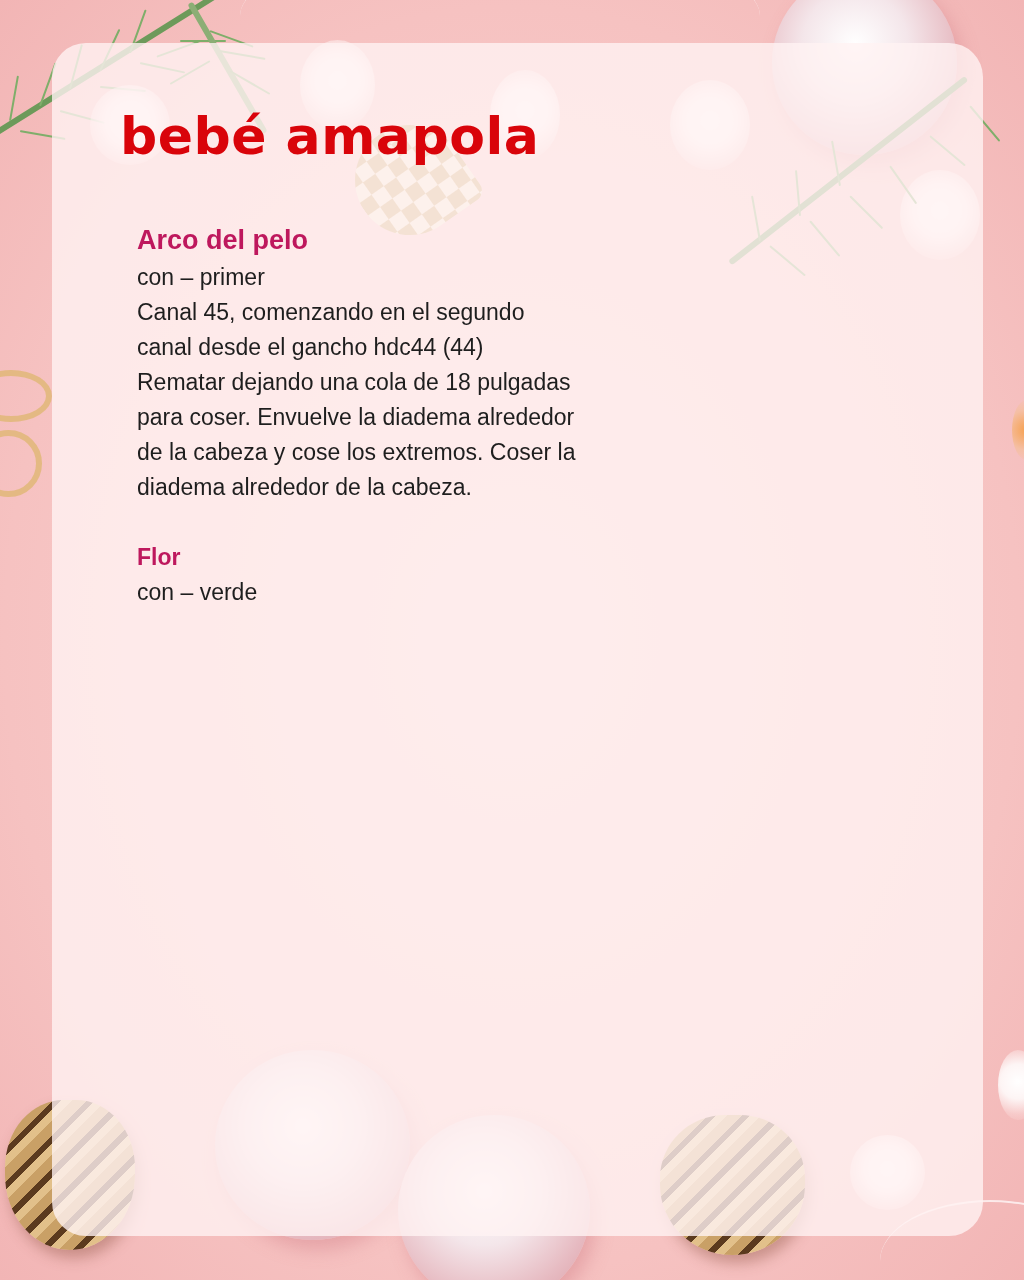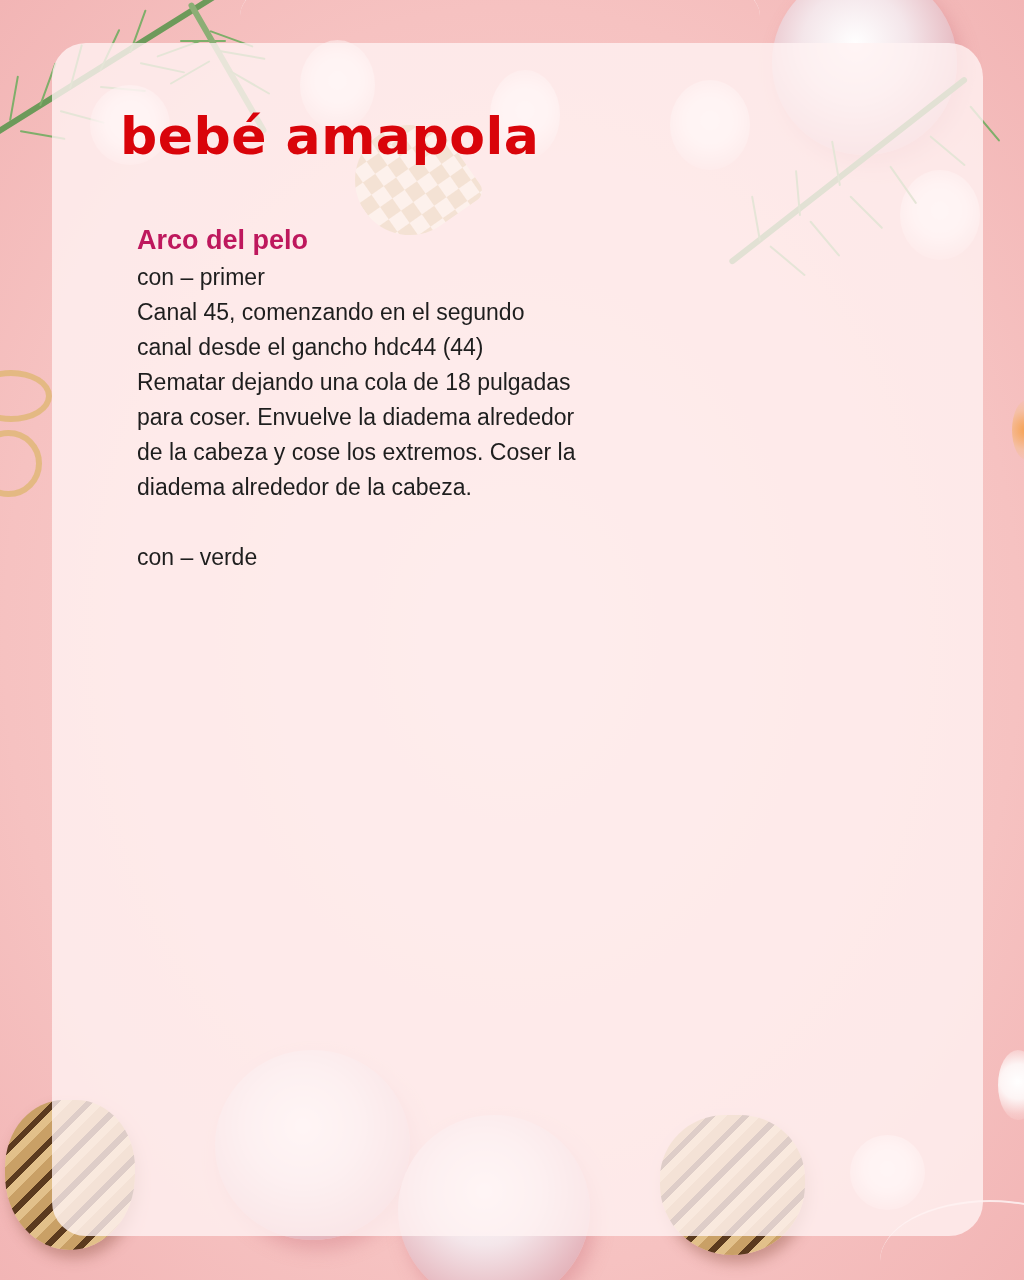--- a/index.html
+++ b/index.html
@@ -125,15 +125,16 @@
 <div class="content">
   <section>
     <p class="section-heading h-lg">Arco del pelo</p>
     <p class="line">con – primer</p>
     <p class="line">Canal 45, comenzando en el segundo canal desde el gancho hdc44 (44) Rematar dejando una cola de 18 pulgadas para coser. Envuelve la diadema alrededor de la cabeza y cose los extremos. Coser la diadema alrededor de la cabeza.</p>
   </section>
 
   <div class="gap"></div>
 
   <section>
+    <p class="section-heading h-sm">Flor</p>
     <p class="line">con – verde</p>
   </section>
 </div>
 
 </body></html>

